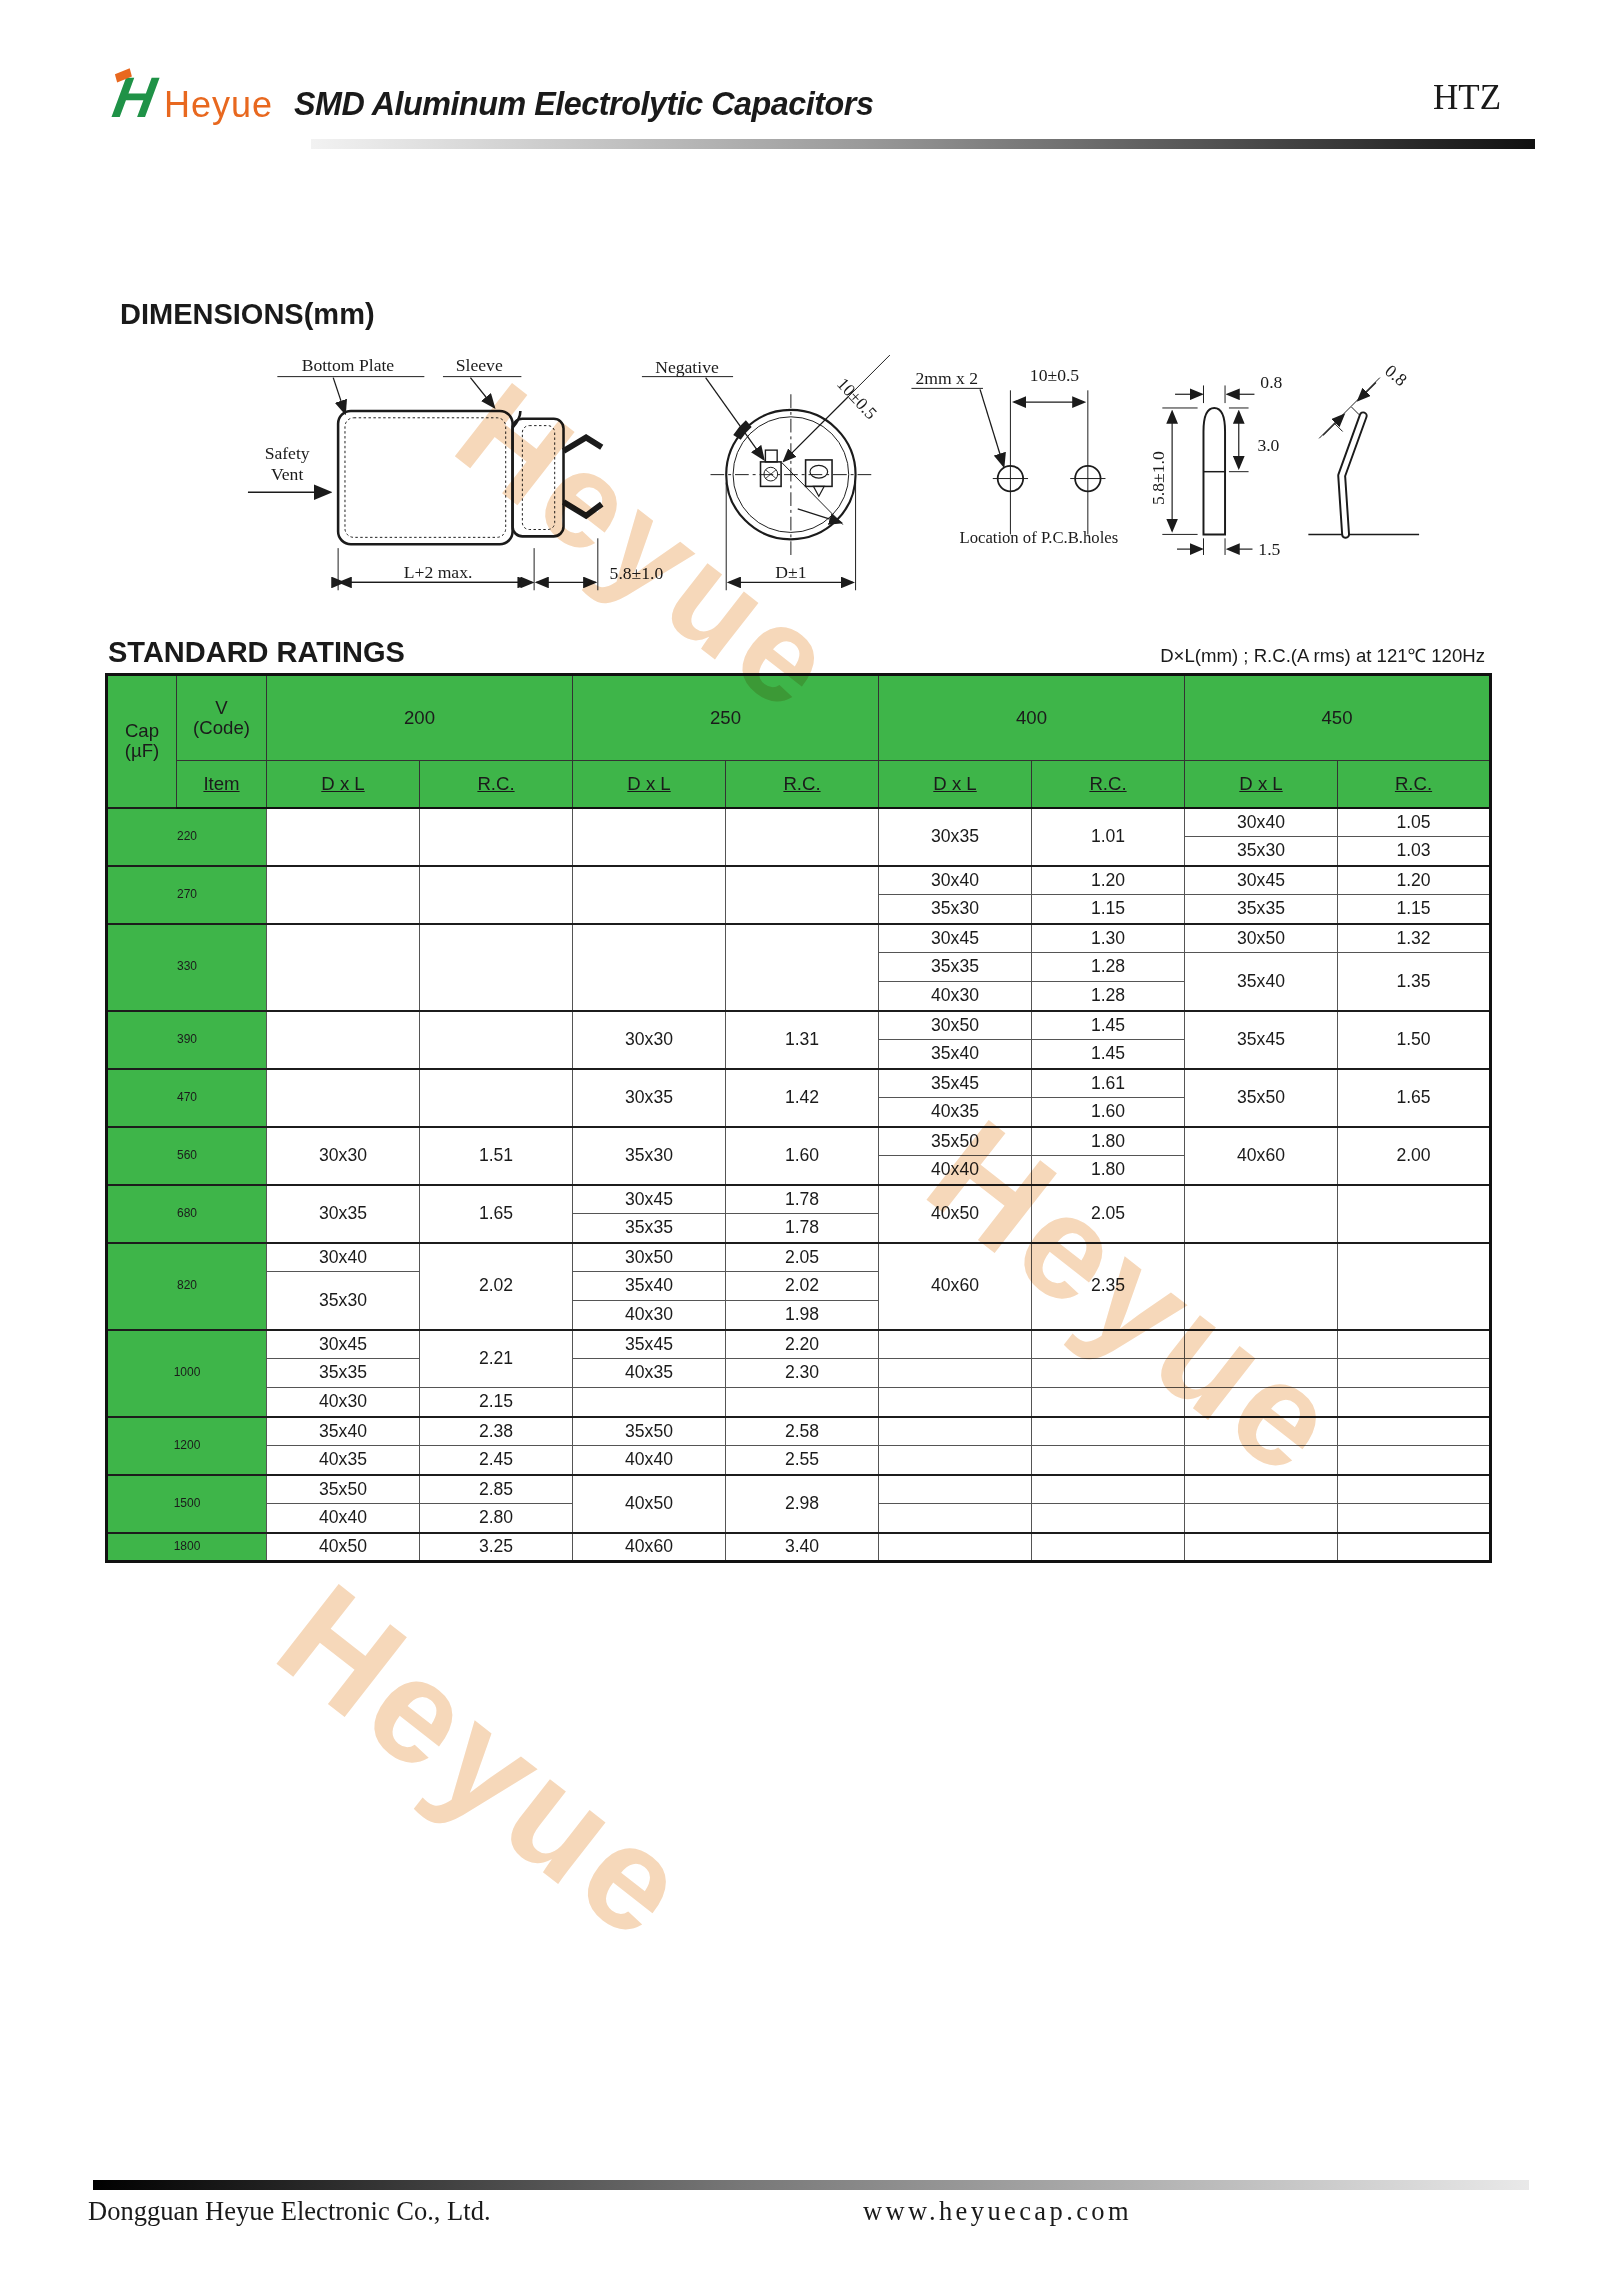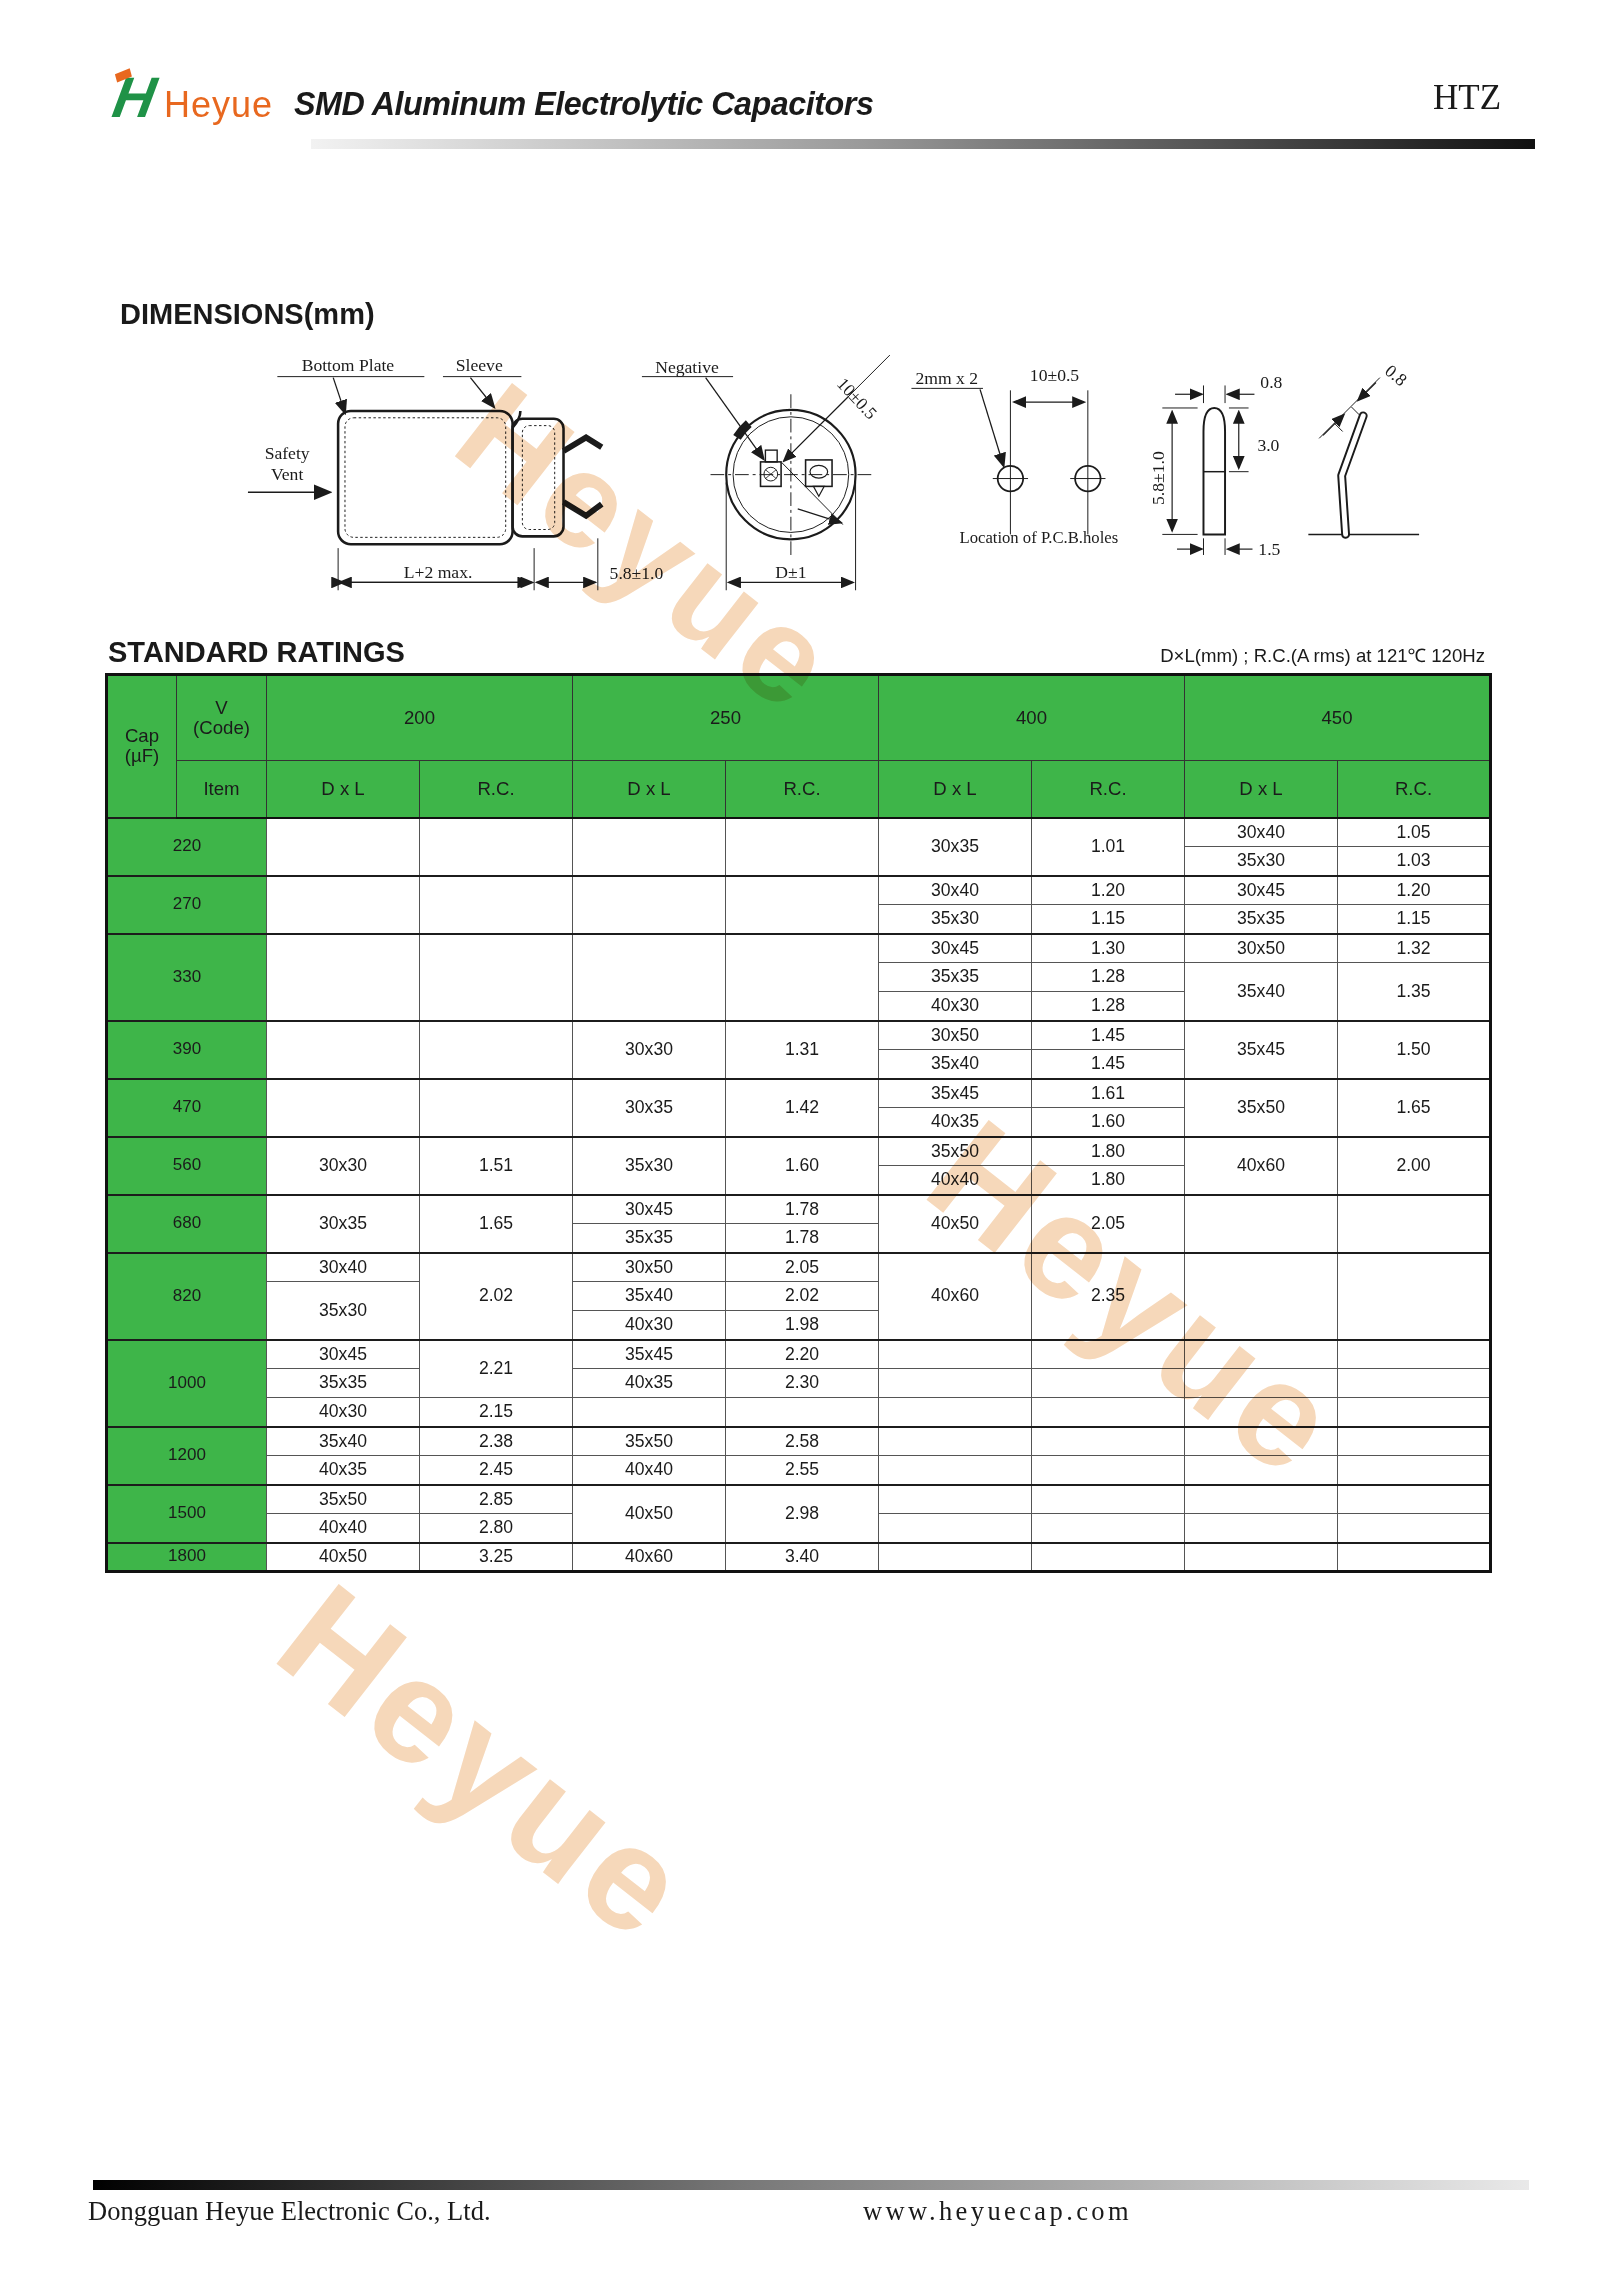--- a/index.html
+++ b/index.html
@@ -25,25 +25,25 @@
   .draw text{font-family:"Liberation Serif",serif;font-size:18px;fill:#1b1b1b;}
   .draw .sm{font-size:17px;}
   
   table.rt{position:absolute;left:105px;top:673px;width:1381px;border-collapse:collapse;table-layout:fixed;
            border:3.9px solid #111;}
   table.rt th,table.rt td{border:1.6px solid #555;padding:0;text-align:center;vertical-align:middle;
            font:400 17.6px/1.1 "Liberation Sans",sans-serif;color:#1b1b1b;overflow:hidden;}
   table.rt th{border-color:#333;font-size:18.6px;font-weight:400;}
   table.rt .green{background:#3eb549;}
   table.rt thead tr.r1{height:86px;}
-  table.rt thead tr.r2{height:57px;}
+  table.rt thead tr.r2{height:47px;text-decoration:underline;}
   table.rt tbody tr{height:29px;}
   table.rt thead tr.r2 th{border-bottom:2.9px solid #111;}
   table.rt tbody tr.gs td{border-top:2.9px solid #1c1c1c;}
-  table.rt td.cap{background:#3eb549;font-size:17px;}
+  table.rt td.cap{background:#3eb549;font-size:12px;}
   
   .wm{position:absolute;font:700 147px/1 "Liberation Sans",sans-serif;color:#f6d8ba;letter-spacing:5.9px;
       transform:rotate(38deg);transform-origin:left top;mix-blend-mode:multiply;pointer-events:none;z-index:5;white-space:nowrap;}
   .wm1{left:518px;top:361px;font-size:135px;}
   .wm2{left:995px;top:1096px;}
   .wm3{left:345px;top:1560px;}
   
   .note{position:absolute;left:121px;top:2148px;font:400 16.7px/1.4 "Liberation Sans",sans-serif;width:1274px;}
   .note b{font-weight:700;}
   .ftr-bar{position:absolute;left:93px;top:2180px;width:1436px;height:9.8px;

